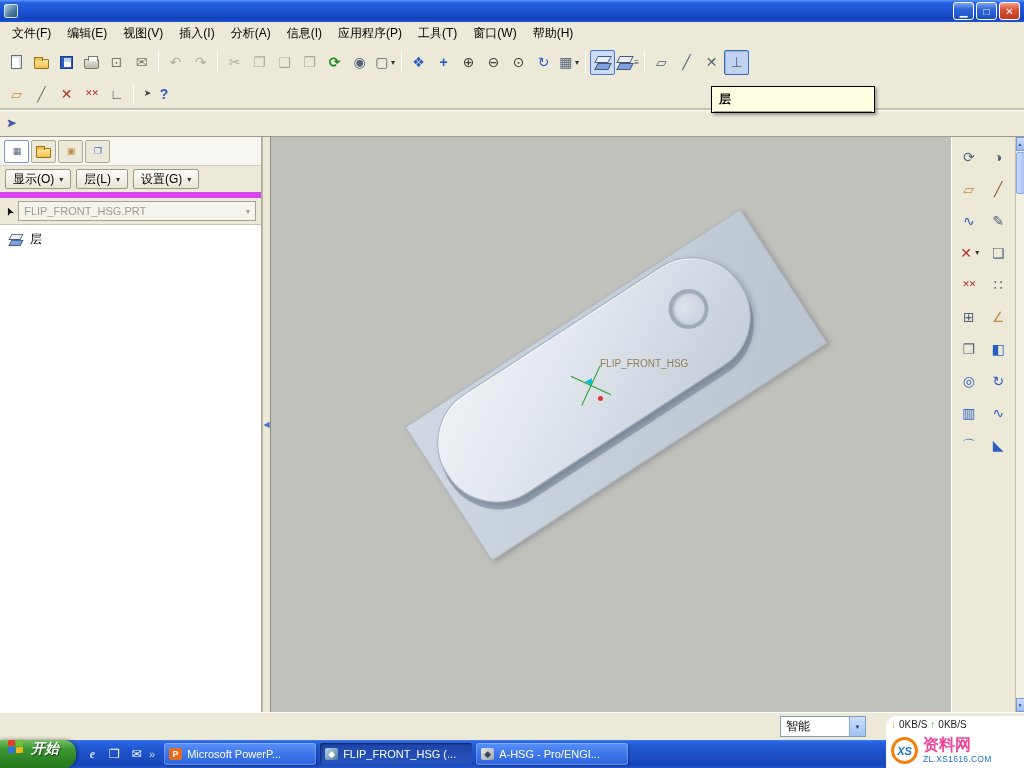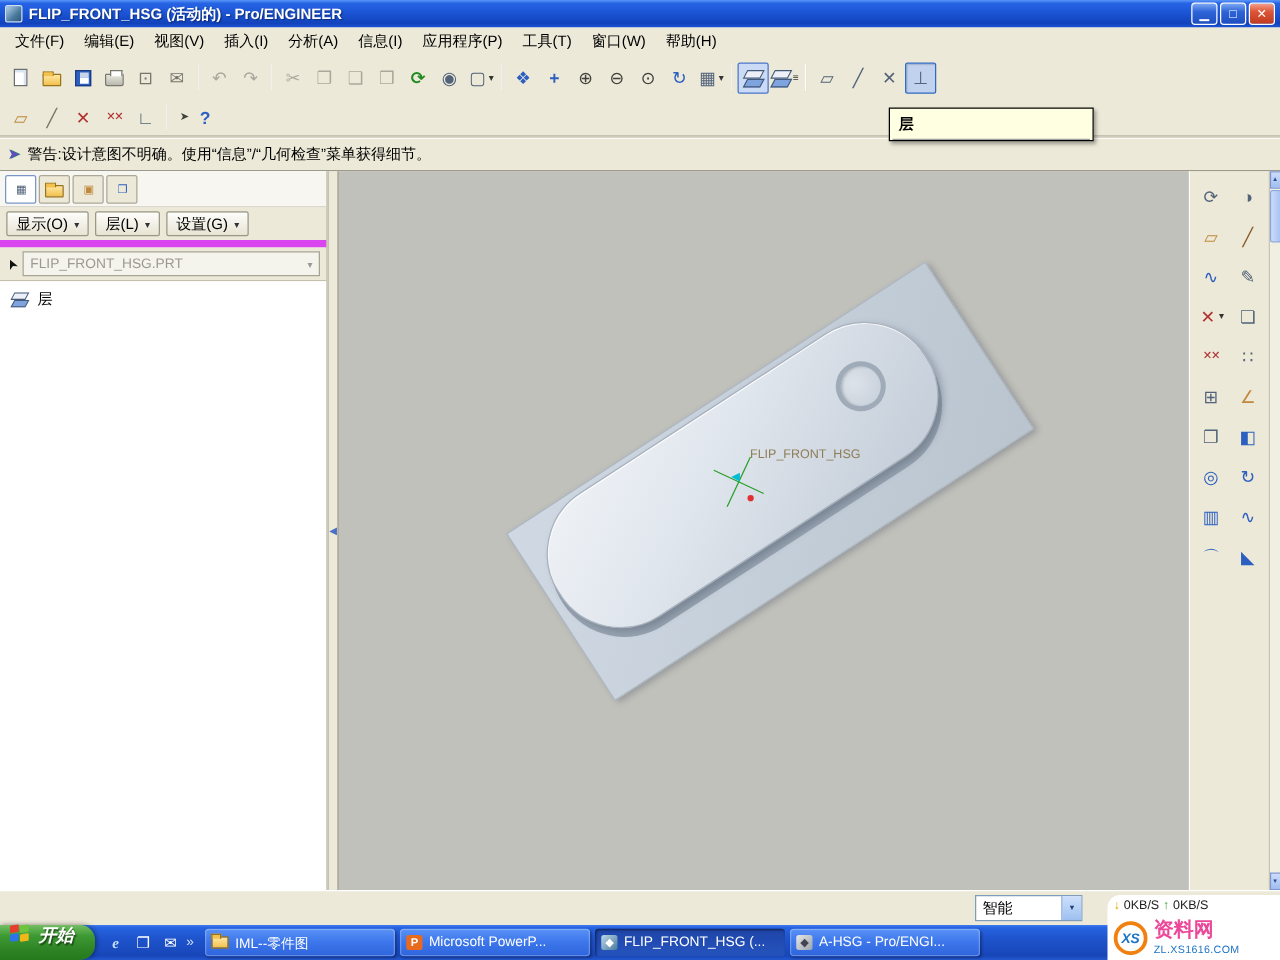--- a/index.html
+++ b/index.html
@@ -171,21 +171,20 @@
   .wm-circle{width:27px;height:27px;border:3px solid #F08010;border-radius:50%;display:flex;
     align-items:center;justify-content:center;font-style:italic;font-weight:bold;font-size:11px;color:#1B74C5;}
   .wm-l1{color:#ec4899;font-weight:bold;font-size:16px;line-height:1.05;}
   .wm-l2{color:#1B74C5;font-size:8.5px;font-weight:normal;letter-spacing:.3px;}
 </style>
 </head>
 <body>
 
 <div class="titlebar">
   <span class="app-icon"></span>
-  <span class="tb-title">FLIP_FRONT_HSG (活动的) - Pro/ENGINEER</span>
   <span class="tb-btns">
     <span class="wbtn">
         <span>▁</span>
       </span>
     <span class="wbtn">
         <span>□</span>
       </span>
     <span class="wbtn close">
         <span>✕</span>
       </span>
@@ -318,21 +317,20 @@
     </span>
   <span class="sep"></span>
   <span class="tbtn">
       <span class="ic sm c-dark">➤</span>
       <span class="ic c-blue bold">?</span>
     </span>
 </div>
 
 <div class="warnbar">
   <span class="warn-arrow">➤</span>
-  <span>警告:设计意图不明确。使用“信息”/“几何检查”菜单获得细节。</span>
 </div>
 
 <div class="content">
 
   <div class="nav">
     <div class="nav-tabs">
       <span class="ntab on">
           <span class="ic sm c-slate">▦</span>
         </span>
       <span class="ntab">
@@ -486,24 +484,20 @@
       </span>
     <span>开始</span>
   </span>
   <span class="ql">
     <span class="qbtn q-ie">e</span>
     <span class="qbtn">❐</span>
     <span class="qbtn">✉</span>
     <span class="ql-chev">»</span>
   </span>
   <span class="task">
-    <i class="ti-folder"></i>
-    <span>IML--零件图</span>
-  </span>
-  <span class="task">
     <span class="ticon ti-ppt">P</span>
     <span>Microsoft PowerP...</span>
   </span>
   <span class="task active">
     <span class="ticon ti-proe">◆</span>
     <span>FLIP_FRONT_HSG (...</span>
   </span>
   <span class="task">
     <span class="ticon ti-gray">◆</span>
     <span>A-HSG - Pro/ENGI...</span>

